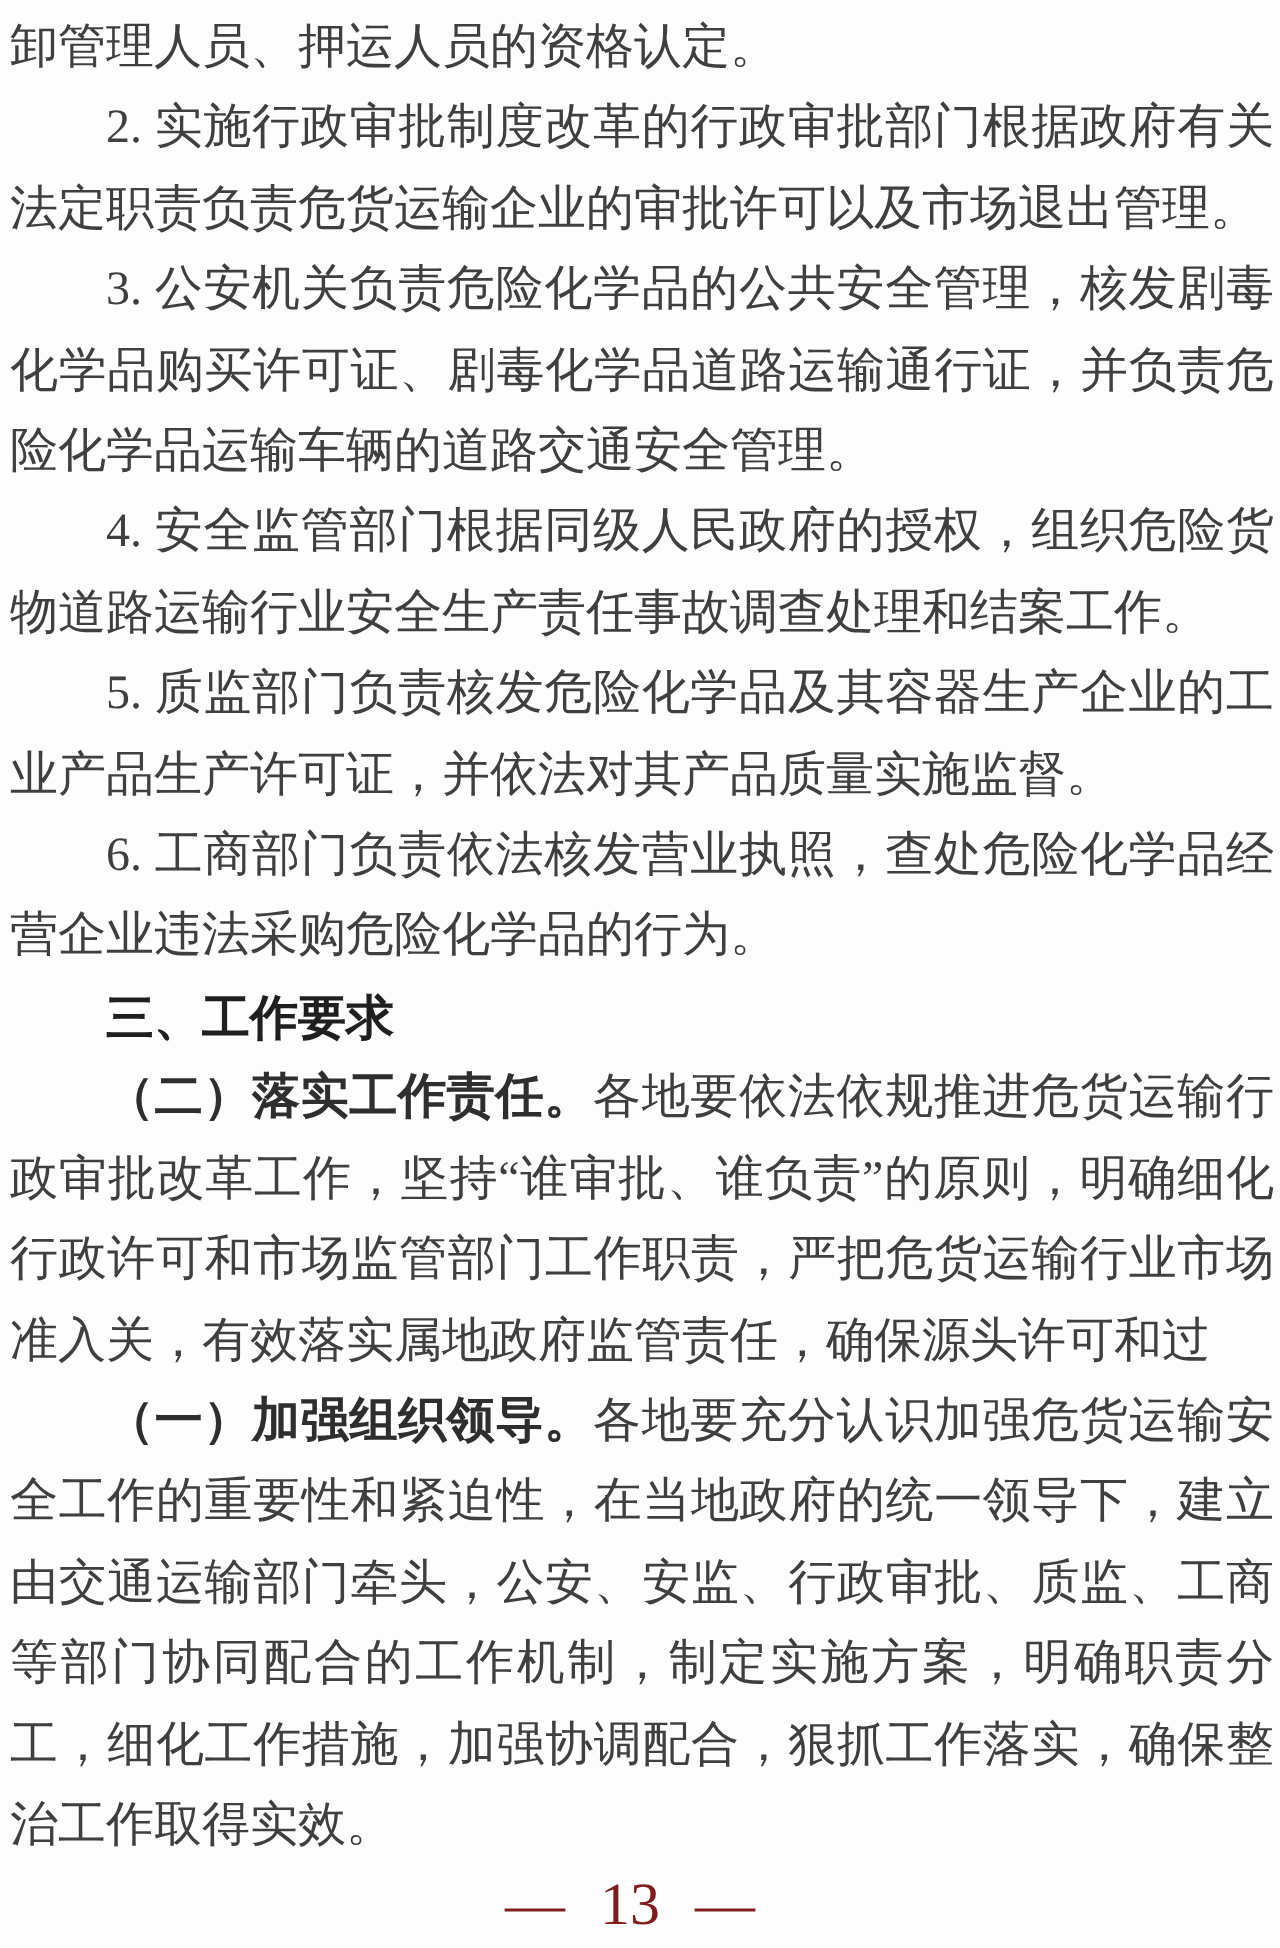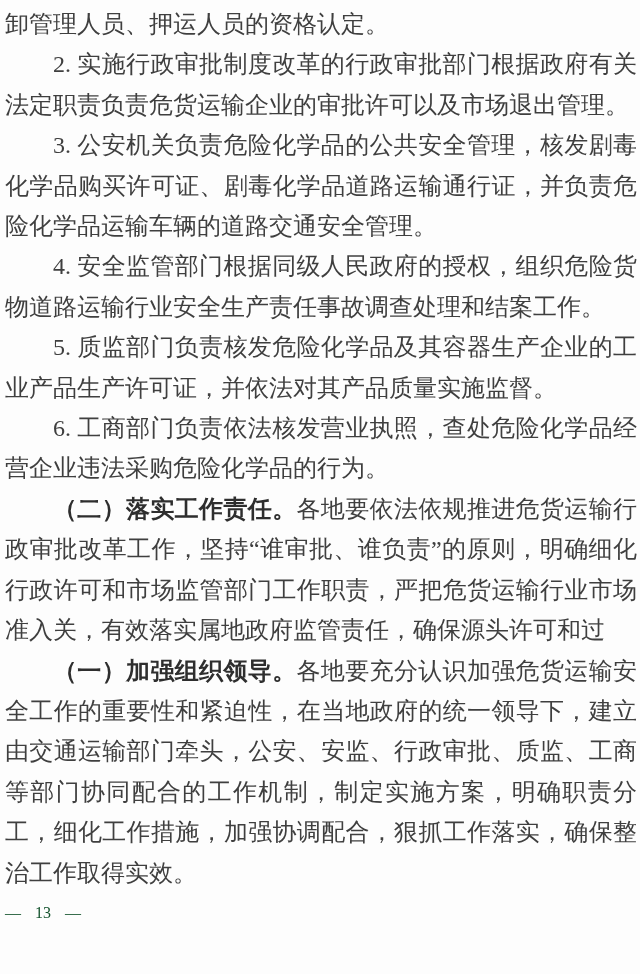--- a/index.html
+++ b/index.html
@@ -40,44 +40,45 @@
     font-family: "DejaVu Sans", "Liberation Sans", sans-serif;
     color: #1f1f1f;
   }
   .lead {
     font-weight: bold;
     color: #2e2e2e;
   }
   .pagenum {
     margin-top: 6px;
     padding-right: 12px;
-    text-align: left;
-    font-size: 16px;
+    text-align: center;
+    font-size: 30px;
     line-height: 28px;
-    color: #14532d;
+    color: #7f1d1d;
     word-spacing: 10px;
   }
 </style>
 </head>
 <body>
 
 <div class="page">
 
   <p class="para">卸管理人员、押运人员的资格认定。</p>
 
   <p class="para ind">2. 实施行政审批制度改革的行政审批部门根据政府有关法定职责负责危货运输企业的审批许可以及市场退出管理。</p>
 
   <p class="para ind">3. 公安机关负责危险化学品的公共安全管理，核发剧毒化学品购买许可证、剧毒化学品道路运输通行证，并负责危险化学品运输车辆的道路交通安全管理。</p>
 
   <p class="para ind">4. 安全监管部门根据同级人民政府的授权，组织危险货物道路运输行业安全生产责任事故调查处理和结案工作。</p>
 
   <p class="para ind">5. 质监部门负责核发危险化学品及其容器生产企业的工业产品生产许可证，并依法对其产品质量实施监督。</p>
 
   <p class="para ind">6. 工商部门负责依法核发营业执照，查处危险化学品经营企业违法采购危险化学品的行为。</p>
 
+  <h2 class="heading">三、工作要求</h2>
 
   <p class="para ind"><span class="lead">（二）落实工作责任。</span><span>各地要依法依规推进危货运输行政审批改革工作，坚持“谁审批、谁负责”的原则，明确细化行政许可和市场监管部门工作职责，严把危货运输行业市场准入关，有效落实属地政府监管责任，确保源头许可和过</span></p>
 
   <p class="para ind"><span class="lead">（一）加强组织领导。</span><span>各地要充分认识加强危货运输安全工作的重要性和紧迫性，在当地政府的统一领导下，建立由交通运输部门牵头，公安、安监、行政审批、质监、工商等部门协同配合的工作机制，制定实施方案，明确职责分工，细化工作措施，加强协调配合，狠抓工作落实，确保整治工作取得实效。</span></p>
 
   <div class="pagenum">— 13 —</div>
 
 </div>
 
 </body></html>

